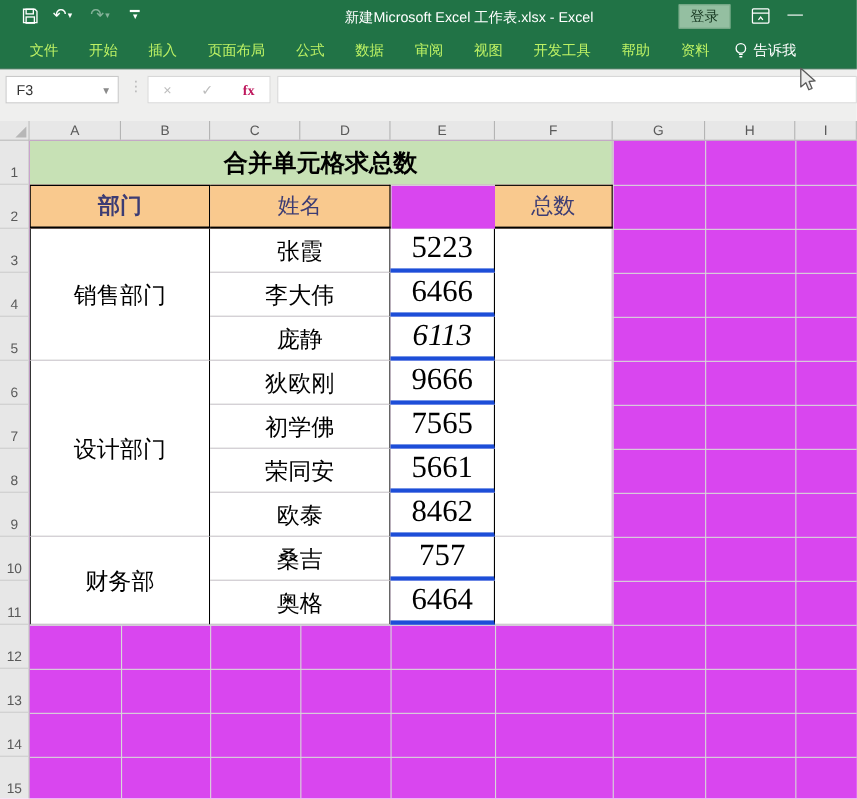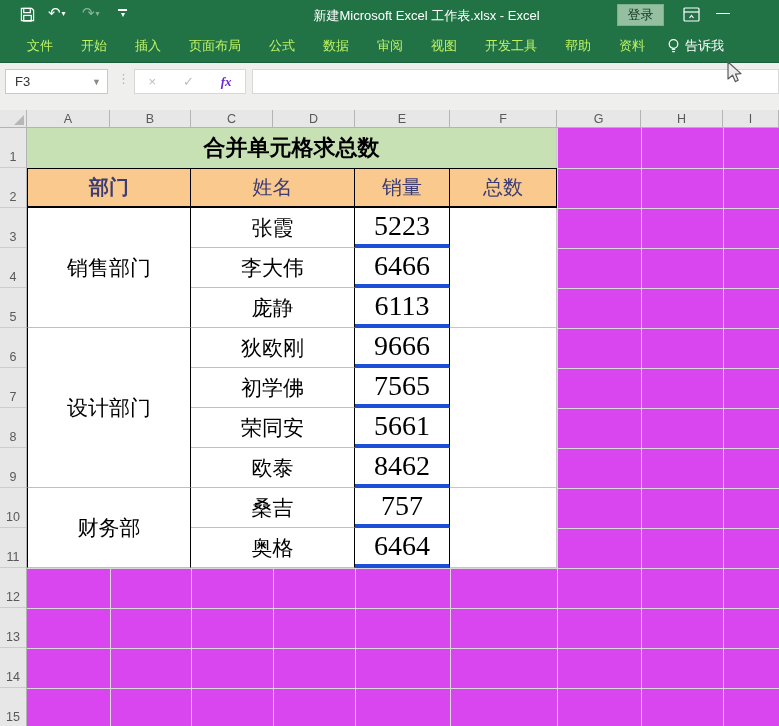--- a/index.html
+++ b/index.html
@@ -26,21 +26,21 @@
   #win-min{left:712px;top:4px;color:#fff;font-size:14px;width:22px;text-align:center;}
   
   #fbar{left:0;top:62px;width:779px;height:48px;background:#efefee;border-top:1px solid #1b5e3b;box-sizing:border-box;}
   #namebox{left:5px;top:6px;width:103px;height:25px;background:#fff;border:1px solid #c9c9c9;box-sizing:border-box;
            display:flex;align-items:center;font-size:13px;color:#333;padding-left:9px;}
   #namebox .dd{margin-left:auto;color:#8a8a8a;font-size:9px;padding-right:6px;}
   #fgrip{left:117px;top:8px;color:#b5b5b5;font-size:13px;letter-spacing:-2px;}
   #fbtns{left:134px;top:6px;width:112px;height:25px;background:#fff;border:1px solid #d8d8d8;box-sizing:border-box;
          display:flex;align-items:center;justify-content:space-around;}
   .fb-dis{color:#bdbdbd;font-size:13px;}
-  #fx{color:#6d28d9;font-size:13px;font-style:italic;font-family:"Liberation Serif",serif;font-weight:bold;}
+  #fx{color:#be185d;font-size:13px;font-family:"Liberation Serif",serif;font-weight:bold;}
   #finput{left:252px;top:6px;width:527px;height:25px;background:#fff;border:1px solid #d8d8d8;box-sizing:border-box;
           font-size:13px;color:#000;padding:0 6px;display:flex;align-items:center;}
   
   #corner{left:0;top:110px;width:27px;height:18px;background:#e7e7e7;border-right:1px solid #b4b4b4;border-bottom:1px solid #b4b4b4;box-sizing:border-box;}
   #corner .tri{position:absolute;right:2px;bottom:2px;width:0;height:0;border-left:10px solid transparent;border-bottom:10px solid #b7b7b7;}
   #colheaders{left:27px;top:110px;width:752px;height:18px;background:#e7e7e7;border-bottom:1px solid #b4b4b4;box-sizing:border-box;}
   .colhdr{position:absolute;top:0;height:17px;display:flex;align-items:center;justify-content:center;
           font-size:12.5px;color:#595959;border-right:1px solid #b4b4b4;box-sizing:border-box;}
   #rowheaders{left:0;top:128px;width:27px;height:598px;background:#e7e7e7;border-right:1px solid #b4b4b4;box-sizing:border-box;overflow:hidden;}
   .rowhdr{position:absolute;left:0;width:26px;display:flex;align-items:flex-end;justify-content:center;
@@ -158,40 +158,39 @@
       <div class="rowhdr" style="top: 520px; height: 40px;">14</div>
       <div class="rowhdr" style="top: 560px; height: 40px;">15</div>
     </div>
 
   <div class="abs" id="grid">
 
     <div class="cell titlecell" style="left:0;top:0;width:530px;height:40px;">合并单元格求总数</div>
 
     <div class="cell hcell hfirst" style="left:0;top:40px;width:164px;height:40px;font-weight:bold;">部门</div>
     <div class="cell hcell" style="left:164px;top:40px;width:164px;height:40px;">姓名</div>
-    <div class="cell hcell" style="left:328px;top:40px;width:95px;height:40px;">销量</div>
     <div class="cell hcell" style="left:423px;top:40px;width:107px;height:40px;">总数</div>
 
     <div class="cell dept" style="left:0;top:80px;width:164px;height:120px;">销售部门</div>
     <div class="cell dept" style="left:0;top:200px;width:164px;height:160px;">设计部门</div>
     <div class="cell dept" style="left:0;top:360px;width:164px;height:80px;">财务部</div>
 
     <div class="cell namec" style="left:164px;top:80px;width:164px;height:40px;">张霞</div>
     <div class="cell namec" style="left:164px;top:120px;width:164px;height:40px;">李大伟</div>
     <div class="cell namec" style="left:164px;top:160px;width:164px;height:40px;">庞静</div>
     <div class="cell namec" style="left:164px;top:200px;width:164px;height:40px;">狄欧刚</div>
     <div class="cell namec" style="left:164px;top:240px;width:164px;height:40px;">初学佛</div>
     <div class="cell namec" style="left:164px;top:280px;width:164px;height:40px;">荣同安</div>
     <div class="cell namec" style="left:164px;top:320px;width:164px;height:40px;">欧泰</div>
     <div class="cell namec" style="left:164px;top:360px;width:164px;height:40px;">桑吉</div>
     <div class="cell namec" style="left:164px;top:400px;width:164px;height:40px;">奥格</div>
 
     <div class="cell valc" style="left:328px;top:80px;width:95px;height:40px;">5223</div>
     <div class="cell valc" style="left:328px;top:120px;width:95px;height:40px;">6466</div>
-    <div class="cell valc" style="left:328px;top:160px;width:95px;height:40px;">6113</div>
+    <div class="cell valc" style="left:328px;top:160px;width:95px;height:40px;font-style:italic;">6113</div>
     <div class="cell valc" style="left:328px;top:200px;width:95px;height:40px;">9666</div>
     <div class="cell valc" style="left:328px;top:240px;width:95px;height:40px;">7565</div>
     <div class="cell valc" style="left:328px;top:280px;width:95px;height:40px;">5661</div>
     <div class="cell valc" style="left:328px;top:320px;width:95px;height:40px;">8462</div>
     <div class="cell valc" style="left:328px;top:360px;width:95px;height:40px;">757</div>
     <div class="cell valc" style="left:328px;top:400px;width:95px;height:40px;">6464</div>
 
     <div class="cell fgroup" style="left:423px;top:80px;width:107px;height:120px;"></div>
     <div class="cell fgroup" style="left:423px;top:200px;width:107px;height:160px;"></div>
     <div class="cell fgroup" style="left:423px;top:360px;width:107px;height:80px;"></div>

